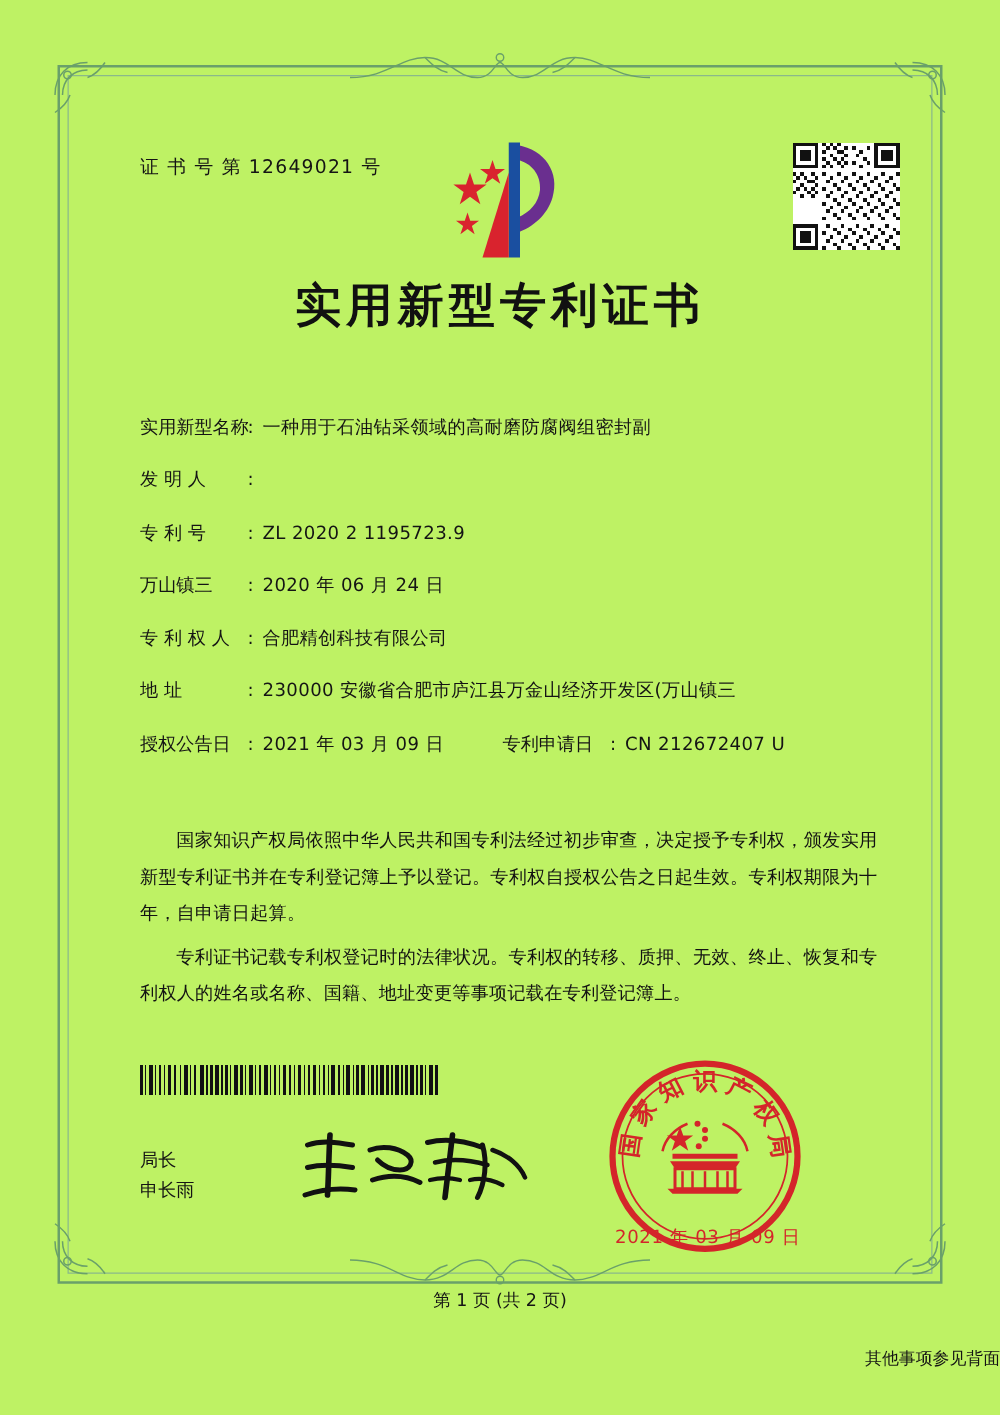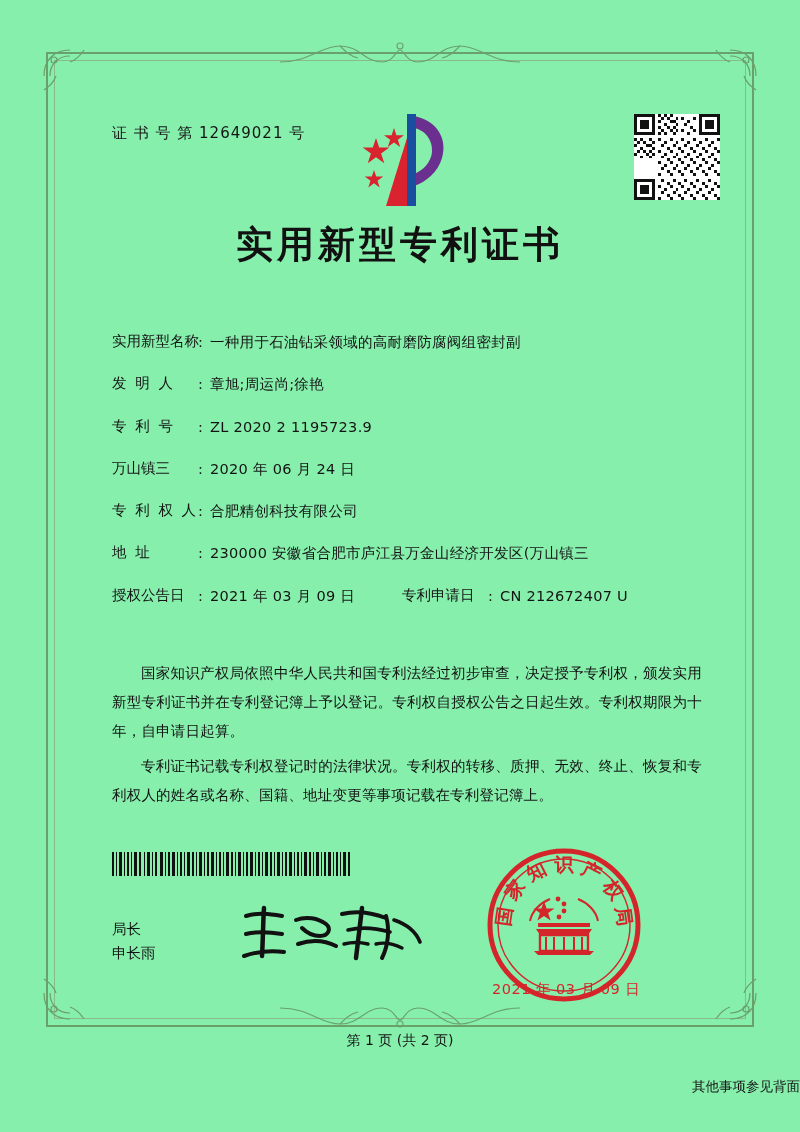--- a/index.html
+++ b/index.html
@@ -15,21 +15,21 @@
     color: #1a1a1a;
     overflow: hidden;
   }
 
   
   .cert-page {
     position: absolute;
     left: 0; top: 0;
     width: 800px;
     height: 1132px;
-    background: #86efac;
+    background: #bef264;
   }
   .border-outer {
     position: absolute;
     left: 46px; top: 52px;
     width: 708px;
     height: 975px;
     border: 2px solid #6aa06a;
     box-sizing: border-box;
   }
   .border-inner {
@@ -113,21 +113,20 @@
     display: flex;
     align-items: flex-start;
     margin-bottom: 20.5px;
     line-height: 1.5;
   }
   .field-label {
     flex: 0 0 auto;
     width: 86px;
     white-space: nowrap;
     letter-spacing: 0px;
-    font-family: Liberation Mono, monospace;
   }
   .field-colon {
     flex: 0 0 auto;
     width: 12px;
     text-align: left;
   }
   .field-value {
     flex: 1 1 auto;
     letter-spacing: 0.3px;
   }
@@ -484,21 +483,20 @@
 
     <div class="field-row">
       <span class="field-label">实用新型名称</span>
       <span class="field-colon">:</span>
       <span class="field-value">一种用于石油钻采领域的高耐磨防腐阀组密封副</span>
     </div>
 
     <div class="field-row">
       <span class="field-label">发 明 人</span>
       <span class="field-colon">:</span>
-      <span class="field-value">章旭;周运尚;徐艳</span>
     </div>
 
     <div class="field-row">
       <span class="field-label">专 利 号</span>
       <span class="field-colon">:</span>
       <span class="field-value">ZL 2020 2 1195723.9</span>
     </div>
 
     <div class="field-row">
       <span class="field-label">万山镇三</span>

